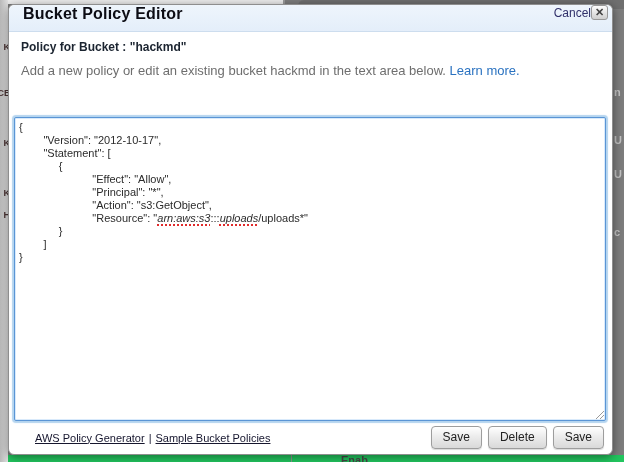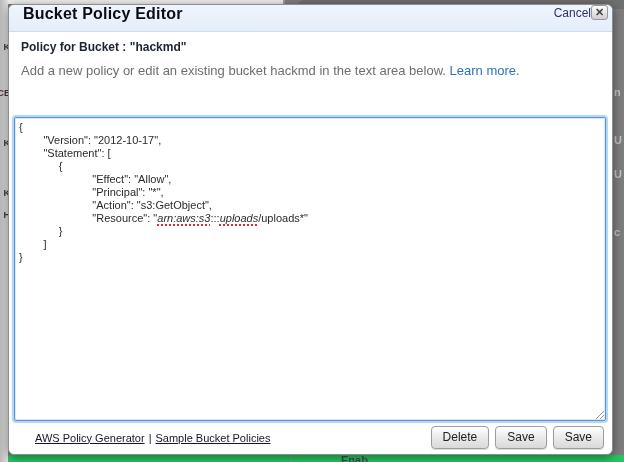--- a/index.html
+++ b/index.html
@@ -119,20 +119,20 @@
       <div class="pline">        ]</div>
       <div class="pline">}</div>
       <div class="resize-handle"></div>
     </div>
 
     <div class="footer">
       <div class="footer-links">
         <a>AWS Policy Generator</a><span class="link-sep">|</span><a>Sample Bucket Policies</a>
       </div>
       <div class="footer-buttons">
+        <button class="btn">Save</button>
         <button class="btn">Delete</button>
-        <button class="btn">Save</button>
         <button class="btn">Save</button>
       </div>
     </div>
 
   </div>
 </div>
 
 </body></html>

